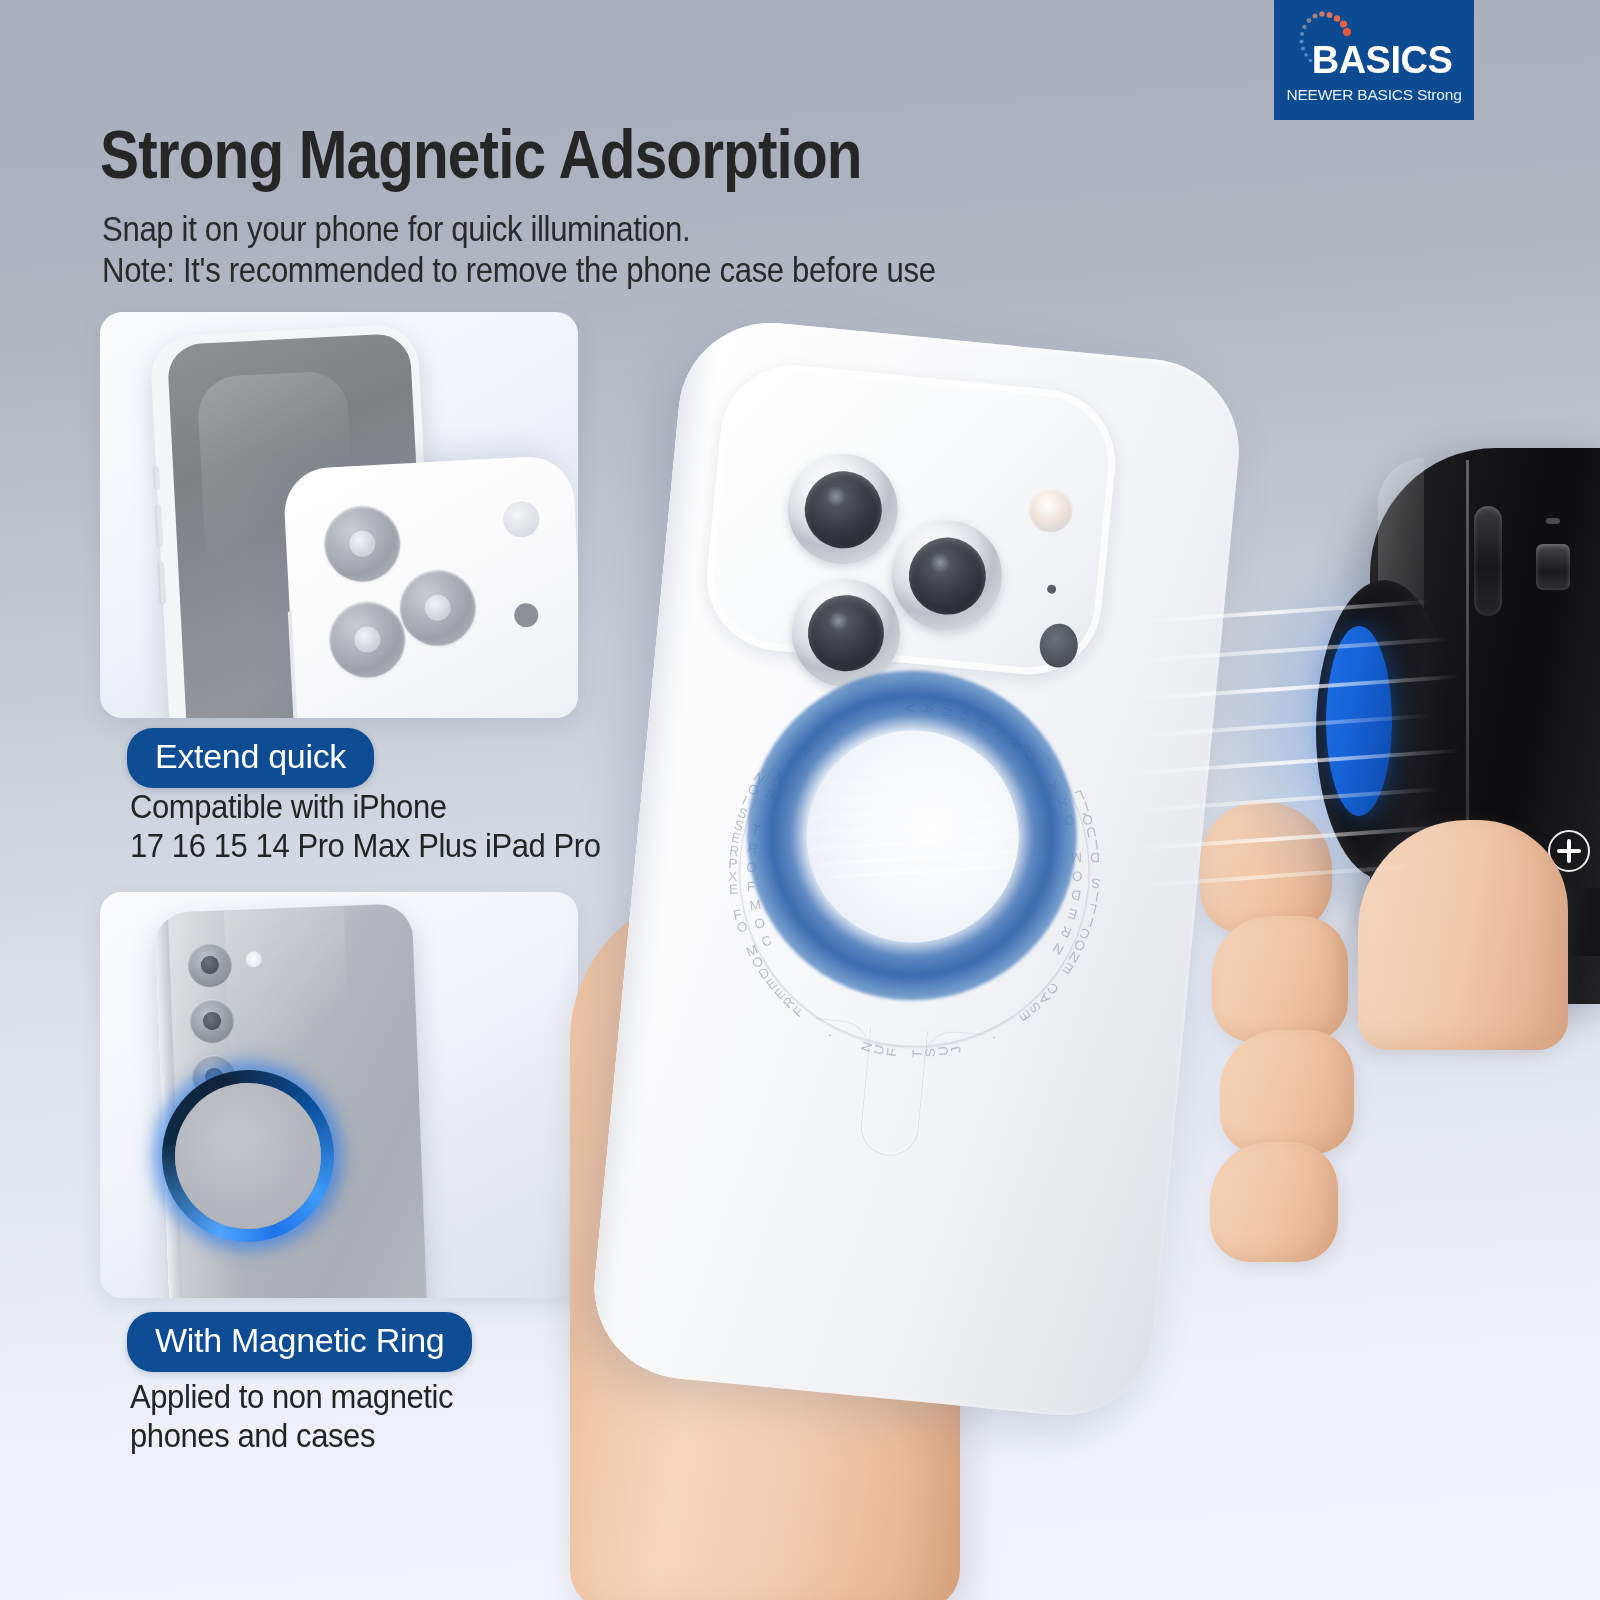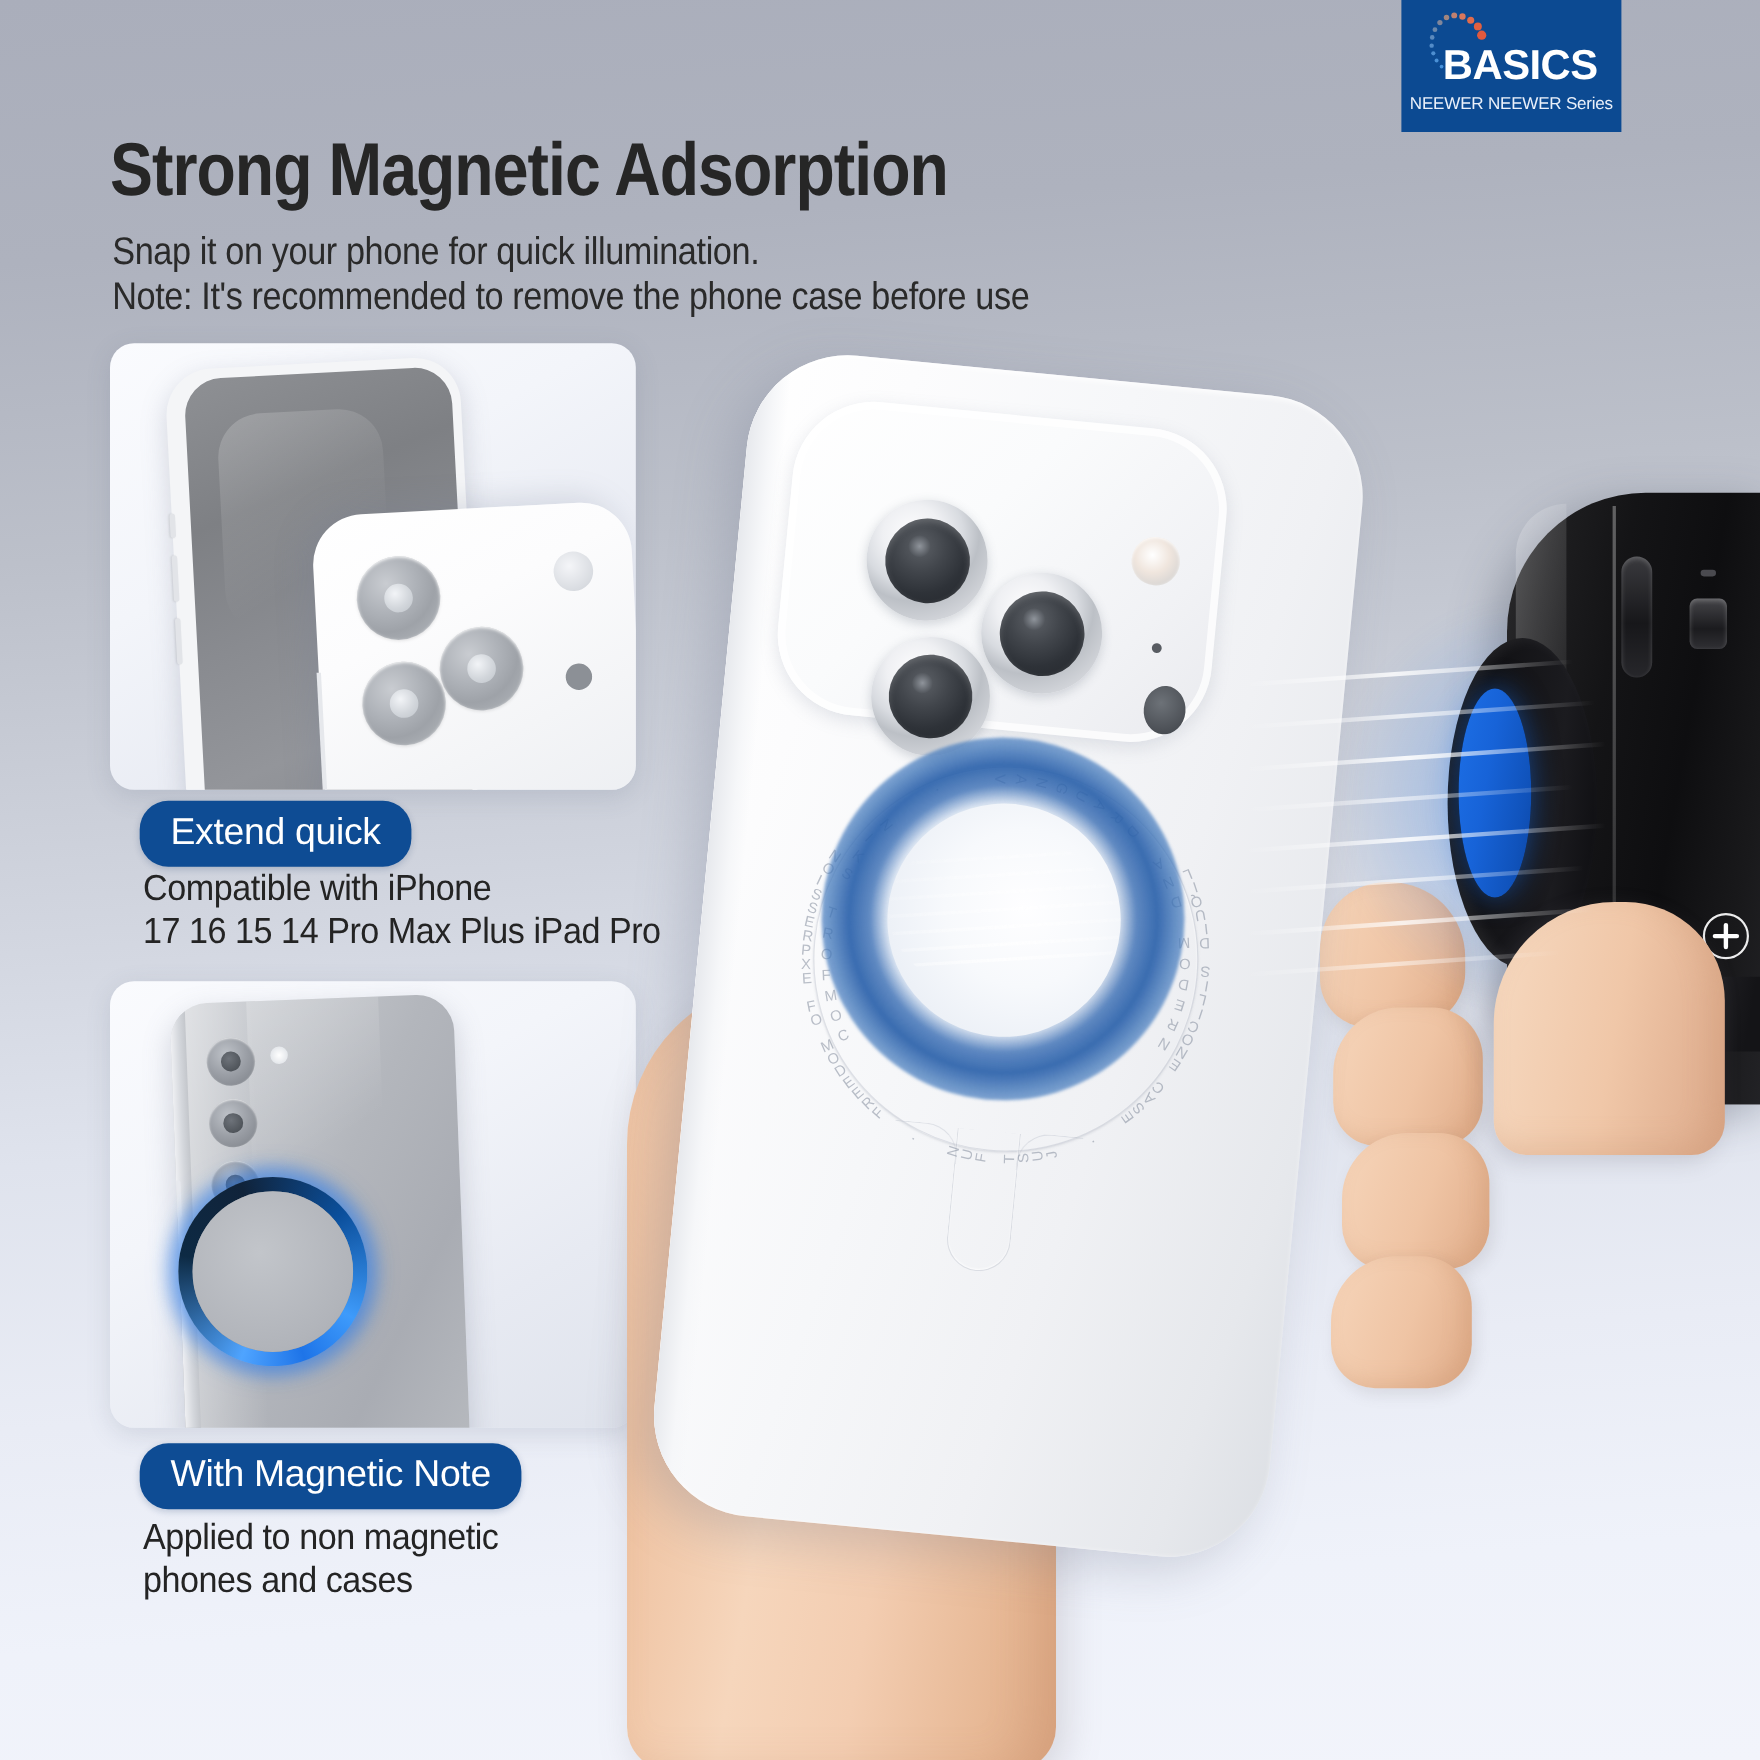--- a/index.html
+++ b/index.html
@@ -424,21 +424,21 @@
       <circle cx="15" cy="12.5" r="2.4" fill="#80869B"></circle>
       <circle cx="10.5" cy="19" r="2.2" fill="#6A88AC"></circle>
       <circle cx="8" cy="26" r="2.1" fill="#5C8ABD"></circle>
       <circle cx="7.5" cy="33.5" r="2" fill="#548CC8"></circle>
       <circle cx="9" cy="40.5" r="1.9" fill="#4E8ED0"></circle>
       <circle cx="12" cy="47" r="1.8" fill="#4A90D6"></circle>
       <circle cx="16.5" cy="52.5" r="1.7" fill="#4791DA"></circle>
     </g>
   </svg>
   <div class="brand-word">BASICS</div>
-  <div class="brand-sub">NEEWER NEEWER Series</div>
+  <div class="brand-sub">NEEWER BASICS Strong</div>
 </div>
 
 <div class="headline">Strong Magnetic Adsorption</div>
 <div class="subline l1">Snap it on your phone for quick illumination.</div>
 <div class="subline l2">Note: It's recommended to remove the phone case before use</div>
 
 <div class="card card-top">
   <div class="ph-back">
     <div class="ph-back-screen">
       <div class="ph-back-glint"></div>
@@ -473,21 +473,21 @@
   <div class="mag-ring"></div>
   <div class="mag-ring-inner"></div>
 </div>
 
 <div class="pill p1">Extend quick</div>
 <div class="caption c1">
   <div>Compatible with iPhone</div>
   <div>17 16 15 14 Pro Max Plus iPad Pro</div>
 </div>
 
-<div class="pill p2">With Magnetic Note</div>
+<div class="pill p2">With Magnetic Ring</div>
 <div class="caption c2">
   <div>Applied to non magnetic</div>
   <div>phones and cases</div>
 </div>
 
 <div class="hero">
   <div class="hand"></div>
   <div class="finger f1"></div>
   <div class="finger f2"></div>
   <div class="finger f3"></div>

